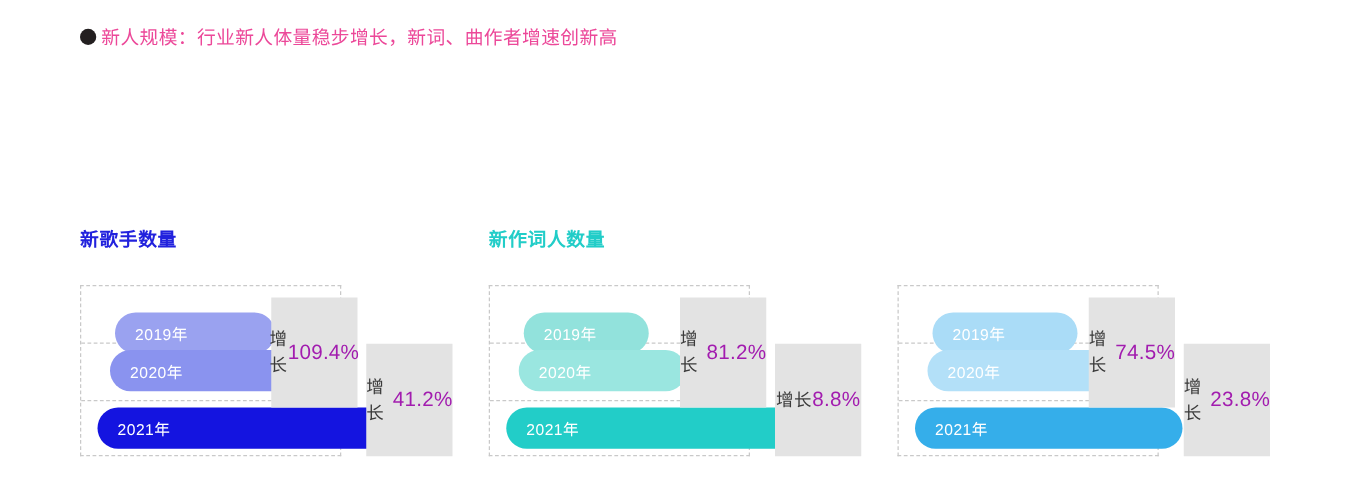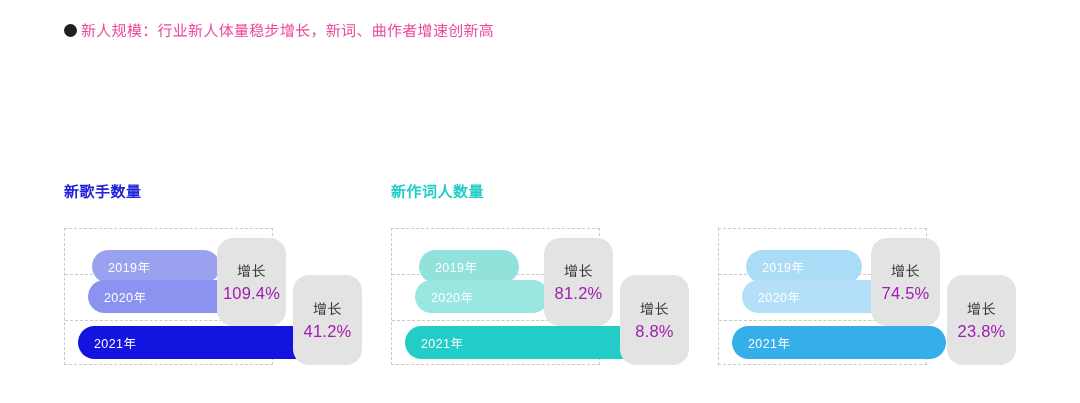--- a/index.html
+++ b/index.html
@@ -141,25 +141,23 @@
   }
   .bar.y2019 { left: 28px; top: 6px; margin-top: 16px; }
   .bar.y2020 { left: 24px; top: 52px; }
   .bar.y2021 { left: 14px; top: 98px; }
 
   
   .growth {
     position: absolute;
     background: #e3e3e3;
     display: flex;
-    flex-direction: column;
     align-items: center;
     justify-content: center;
     box-sizing: border-box;
-    border-radius: 16px;
   }
   .growth-label {
     font-size: 14px;
     color: #3b3b3b;
     line-height: 21px;
     letter-spacing: 0.5px;
   }
   .growth-value {
     font-size: 16.5px;
     color: #a21caf;

